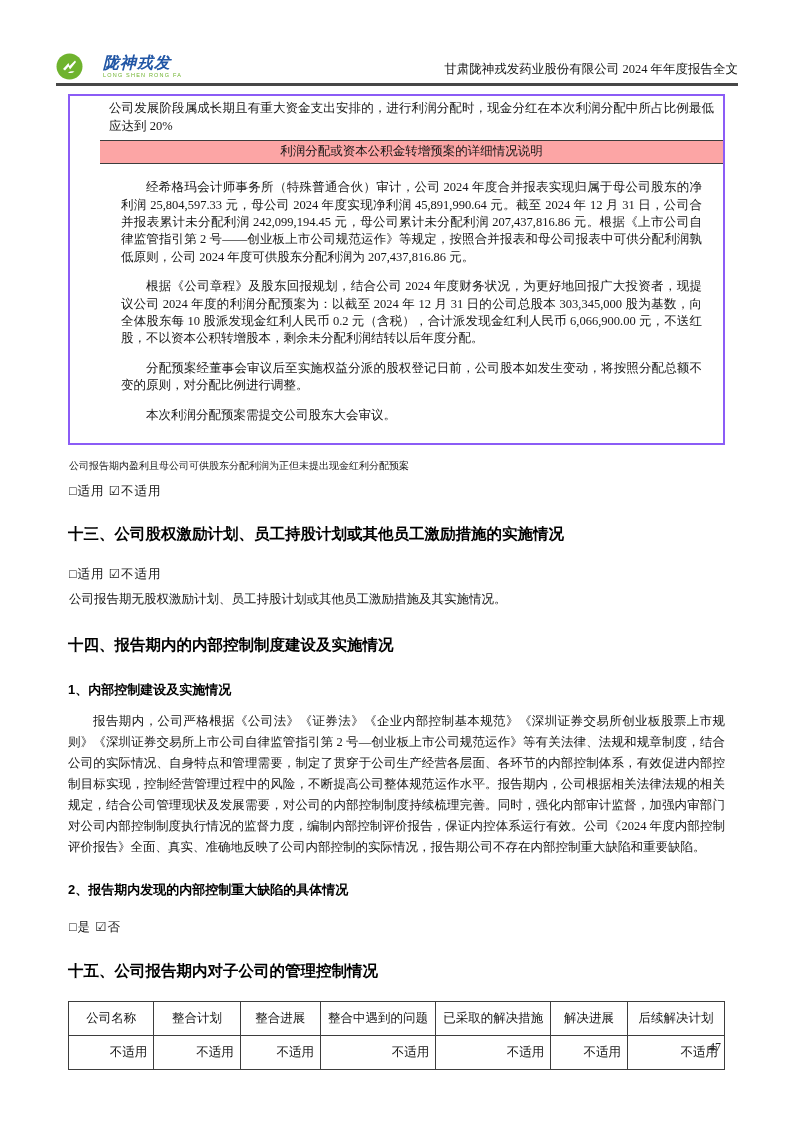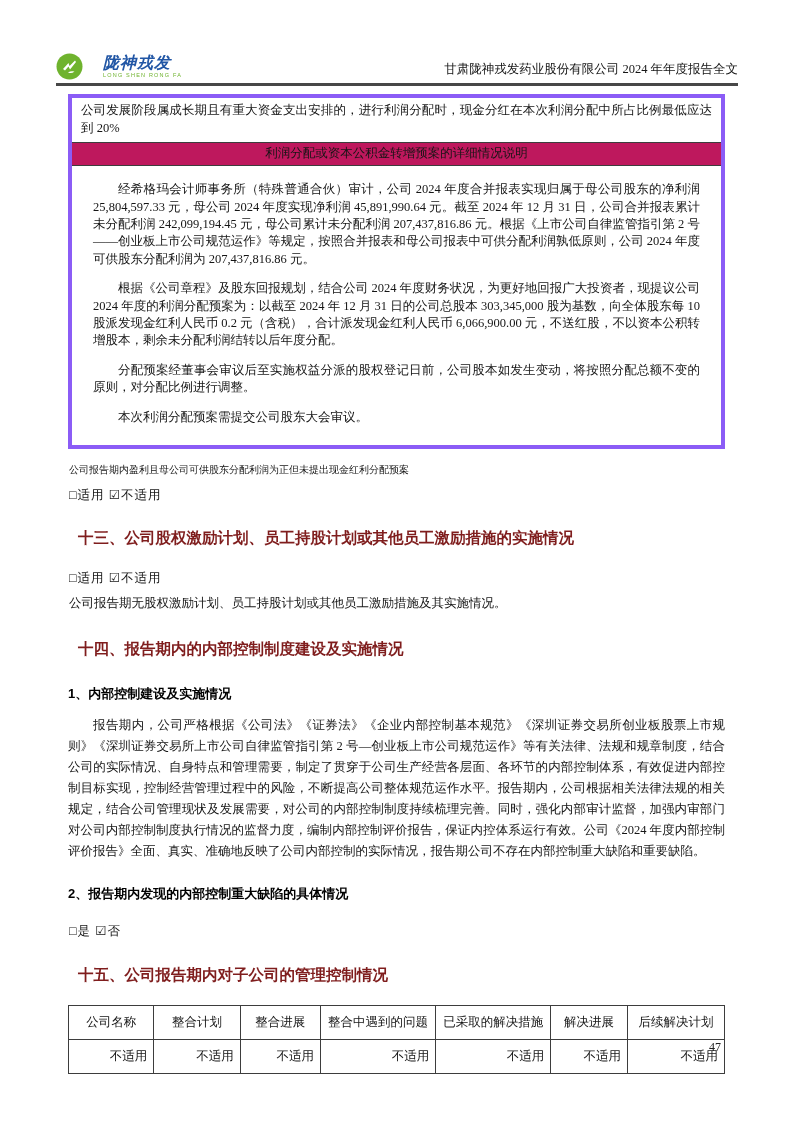--- a/index.html
+++ b/index.html
@@ -33,38 +33,38 @@
   .logo-en {
     font-family: "Liberation Sans", "DejaVu Sans", sans-serif;
     font-size: 5.5px; color: #6fb32e; letter-spacing: 1.2px; margin-top: 2px;
   }
   .header-title { font-size: 12.5px; padding-bottom: 2px; }
 
   
   .content { position: absolute; top: 94px; left: 68px; width: 657px; }
 
   
-  .info-box { border: 4px solid #8b5cf6; font-size: 12.5px; }
+  .info-box { border: 2px solid #8b5cf6; font-size: 12.5px; padding-left: 30px; }
   .box-intro { padding: 4px 9px 5px; line-height: 17.6px; text-align: justify; }
   .box-band {
-    background: #be185d;
+    background: #fca5a5;
     border-top: 1px solid #3d3d3d; border-bottom: 1px solid #3d3d3d;
     text-align: center; padding: 3px 0 4px; line-height: 15px;
   }
   .box-body { padding: 3px 9px 7px; line-height: 17.4px; text-align: justify; }
   .box-body p { margin: 12px; text-indent: 2em; }
 
   .note-line { margin: 13px 1px 0; font-size: 10px; line-height: 16px; }
   .check-line { margin: 9px 1px 0; font-size: 12.5px; line-height: 16px; }
   .checkbox-glyph { letter-spacing: 1px; }
 
   h2.sec {
     font-family: "Liberation Sans", "DejaVu Sans", sans-serif;
-    font-size: 15.5px; font-weight: bold; color: #7f1d1d;
-    margin: 25px 0 0 10px; line-height: 20px;
+    font-size: 15.5px; font-weight: bold; color: #000000;
+    margin: 25px 0 0 0; line-height: 20px;
   }
   h3.sub {
     font-family: "Liberation Sans", "DejaVu Sans", sans-serif;
     font-size: 13px; font-weight: bold; color: #000;
     margin: 26px 0 0 0; line-height: 17px;
   }
   .body-para {
     margin: 13px 0 0 0; font-size: 12.5px; line-height: 21px;
     text-align: justify; text-indent: 2em;
   }

